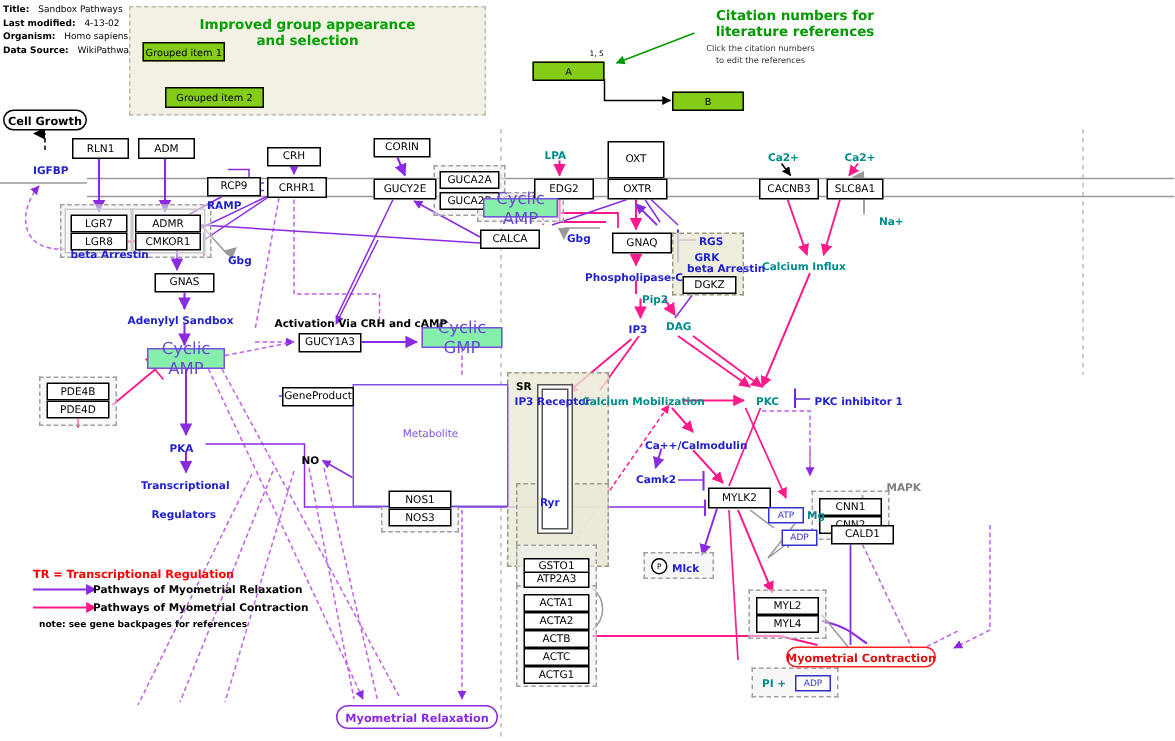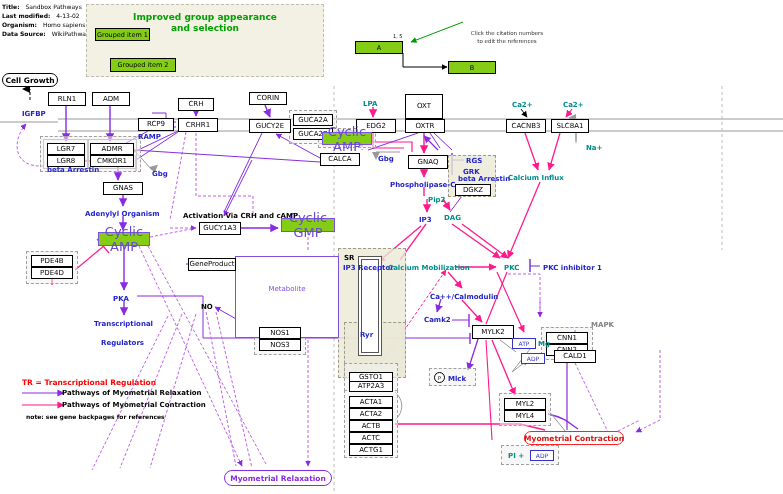--- a/index.html
+++ b/index.html
@@ -5,22 +5,22 @@
   html,body{margin:0;padding:0;background:#ffffff;}
   body{width:783px;height:494px;position:relative;overflow:hidden;
        font-family:"DejaVu Sans","Liberation Sans",sans-serif;}
   #canvas{position:absolute;left:0;top:0;width:783px;height:494px;}
   svg#wires{position:absolute;left:0;top:0;width:783px;height:494px;pointer-events:none;}
 
   
   .gp{position:absolute;box-sizing:border-box;border:1px solid #000;background:#fff;
       color:#000;font-size:7px;line-height:1;display:flex;align-items:center;
       justify-content:center;text-align:center;z-index:5;}
-  .meta{position:absolute;box-sizing:border-box;border:1px solid #7B52E0;background:#84cc16;
-      color:#6A4BD0;font-size:13px;display:flex;align-items:center;justify-content:center;
+  .meta{position:absolute;box-sizing:border-box;border:1px solid #7B52E0;background:#86efac;
+      color:#6A4BD0;font-size:11px;display:flex;align-items:center;justify-content:center;
       text-align:center;z-index:5;}
   .metabig{position:absolute;box-sizing:border-box;border:1px solid #7B52E0;background:#fff;
       color:#7B52E0;font-size:7px;display:flex;align-items:flex-start;justify-content:center;
       z-index:4;padding-top:28px;}
   .lbl{position:absolute;font-size:7px;font-weight:bold;white-space:nowrap;z-index:6;}
   .lbl.blue{color:#2222CC;}
   .lbl.teal{color:#008B8B;}
   .lbl.gray{color:#808080;}
   .lbl.black{color:#000;}
   .lbl.red{color:#FF0000;}
@@ -307,20 +307,24 @@
   </div>
   <div class="note" style="left:232px;top:29px;width:88px;">
     <span>Click the gray area</span><br>
     <span>to select the group</span>
   </div>
   <div class="note" style="left:194px;top:55px;width:110px;">
     <span>Clicking a grouped object</span><br>
     <span>only selects the object</span>
   </div>
 
+  <div class="lbl green" style="left:460px;top:6px;font-size:9px;line-height:11px;text-align:center;width:140px;">
+    <span>Citation numbers for</span><br>
+    <span>literature references</span>
+  </div>
   <div class="note" style="left:444px;top:30px;width:126px;">
     <span>Click the citation numbers</span><br>
     <span>to edit the references</span>
   </div>
   <div class="plainbox" style="left:355px;top:41px;width:48px;height:13px;">
     <span>A</span>
   </div>
   <div class="cite" style="left:393px;top:33px;">
     <span>1, 5</span>
   </div>
@@ -496,21 +500,21 @@
       <div class="tinybox" style="left: 530px; top: 450px; width: 24px; height: 11px;">
         <span>ADP</span>
       </div>
     </div>
   <div id="freelabels">
       <div class="lbl blue" style="left: 22px; top: 110px;">IGFBP</div>
       <div class="lbl blue" style="left: 138px; top: 133px;">RAMP</div>
       <div class="lbl blue" style="left: 47px; top: 166px;">beta Arrestin</div>
       <div class="lbl blue" style="left: 152px; top: 170px;">Gbg</div>
       <div class="lbl blue" style="left: 378px; top: 155px;">Gbg</div>
-      <div class="lbl blue" style="left: 85px; top: 210px;">Adenylyl Organism</div>
+      <div class="lbl blue" style="left: 85px; top: 210px;">Adenylyl Sandbox</div>
       <div class="lbl black" style="left: 183px; top: 212px;">Activation Via CRH and cAMP</div>
       <div class="lbl blue" style="left: 113px; top: 295px;">PKA</div>
       <div class="lbl blue" style="left: 94px; top: 320px;">Transcriptional</div>
       <div class="lbl blue" style="left: 101px; top: 327px; margin-top: 12px;">Regulators</div>
       <div class="lbl black" style="left: 201px; top: 303px;">NO</div>
       <div class="lbl teal" style="left: 363px; top: 100px;">LPA</div>
       <div class="lbl teal" style="left: 512px; top: 101px;">Ca2+</div>
       <div class="lbl teal" style="left: 563px; top: 101px;">Ca2+</div>
       <div class="lbl teal" style="left: 566px; top: 144px; padding-left: 20px;">Na+</div>
       <div class="lbl teal" style="left: 508px; top: 174px;">Calcium Influx</div>

